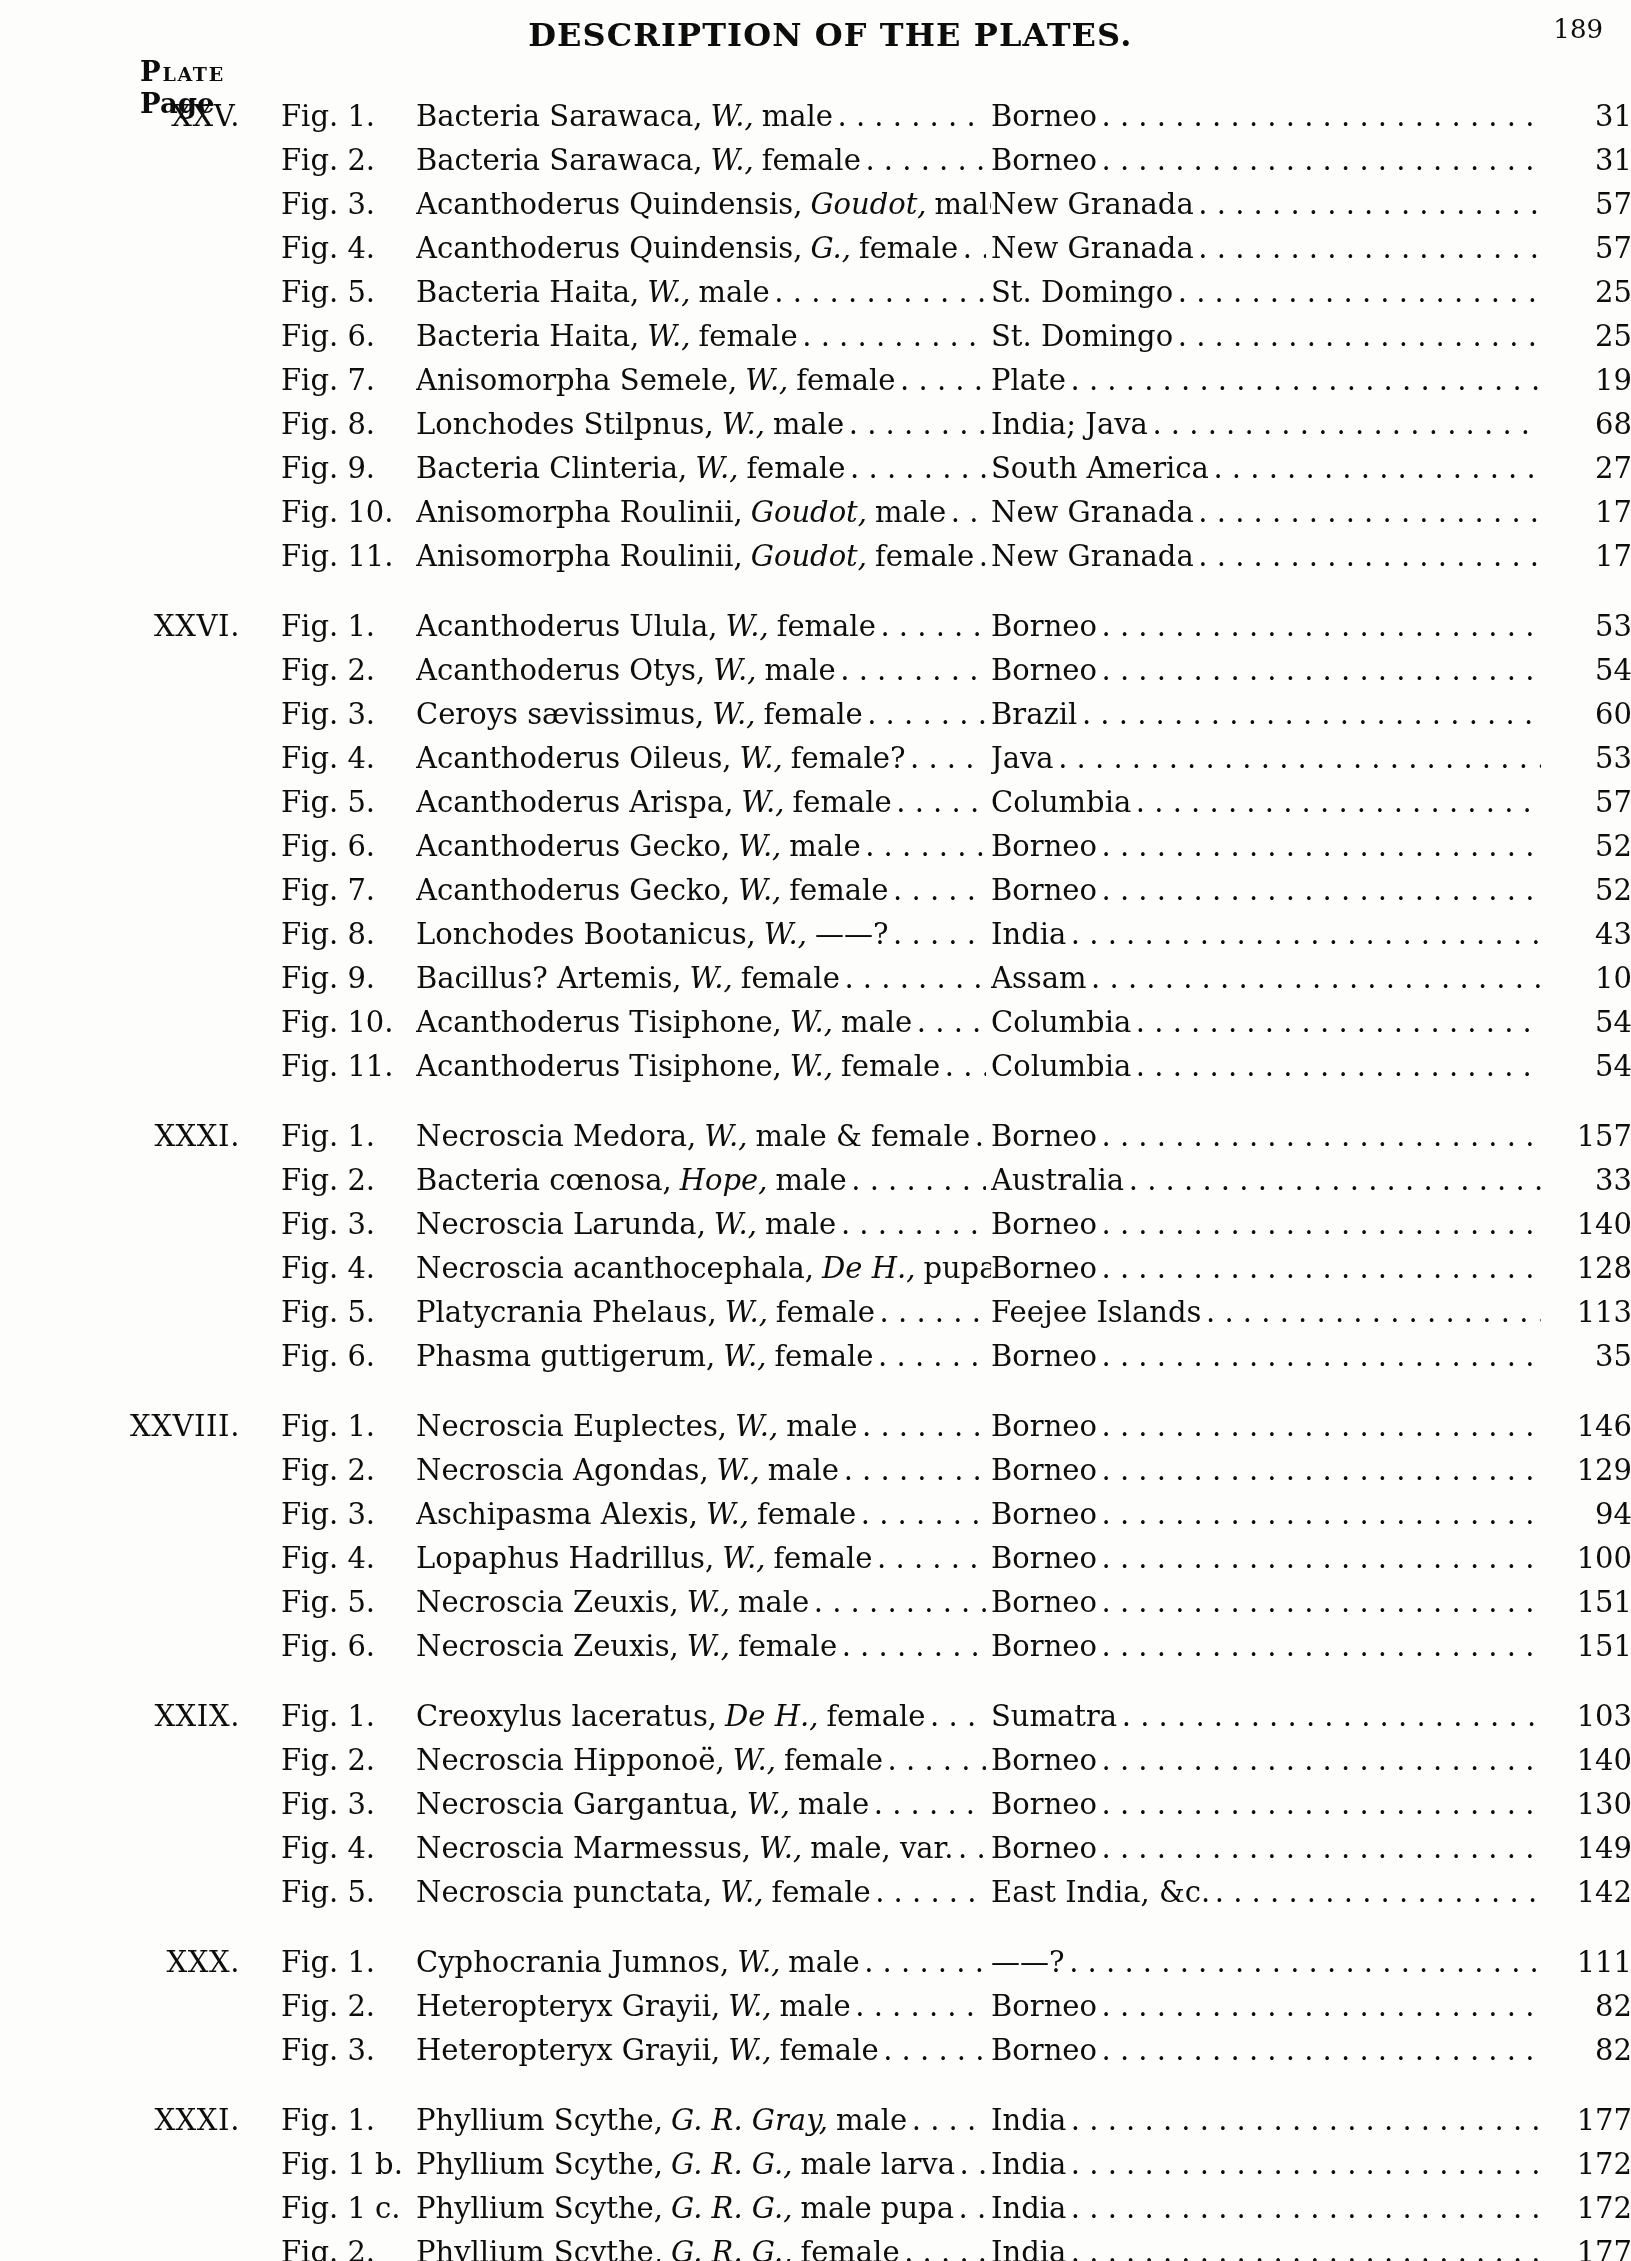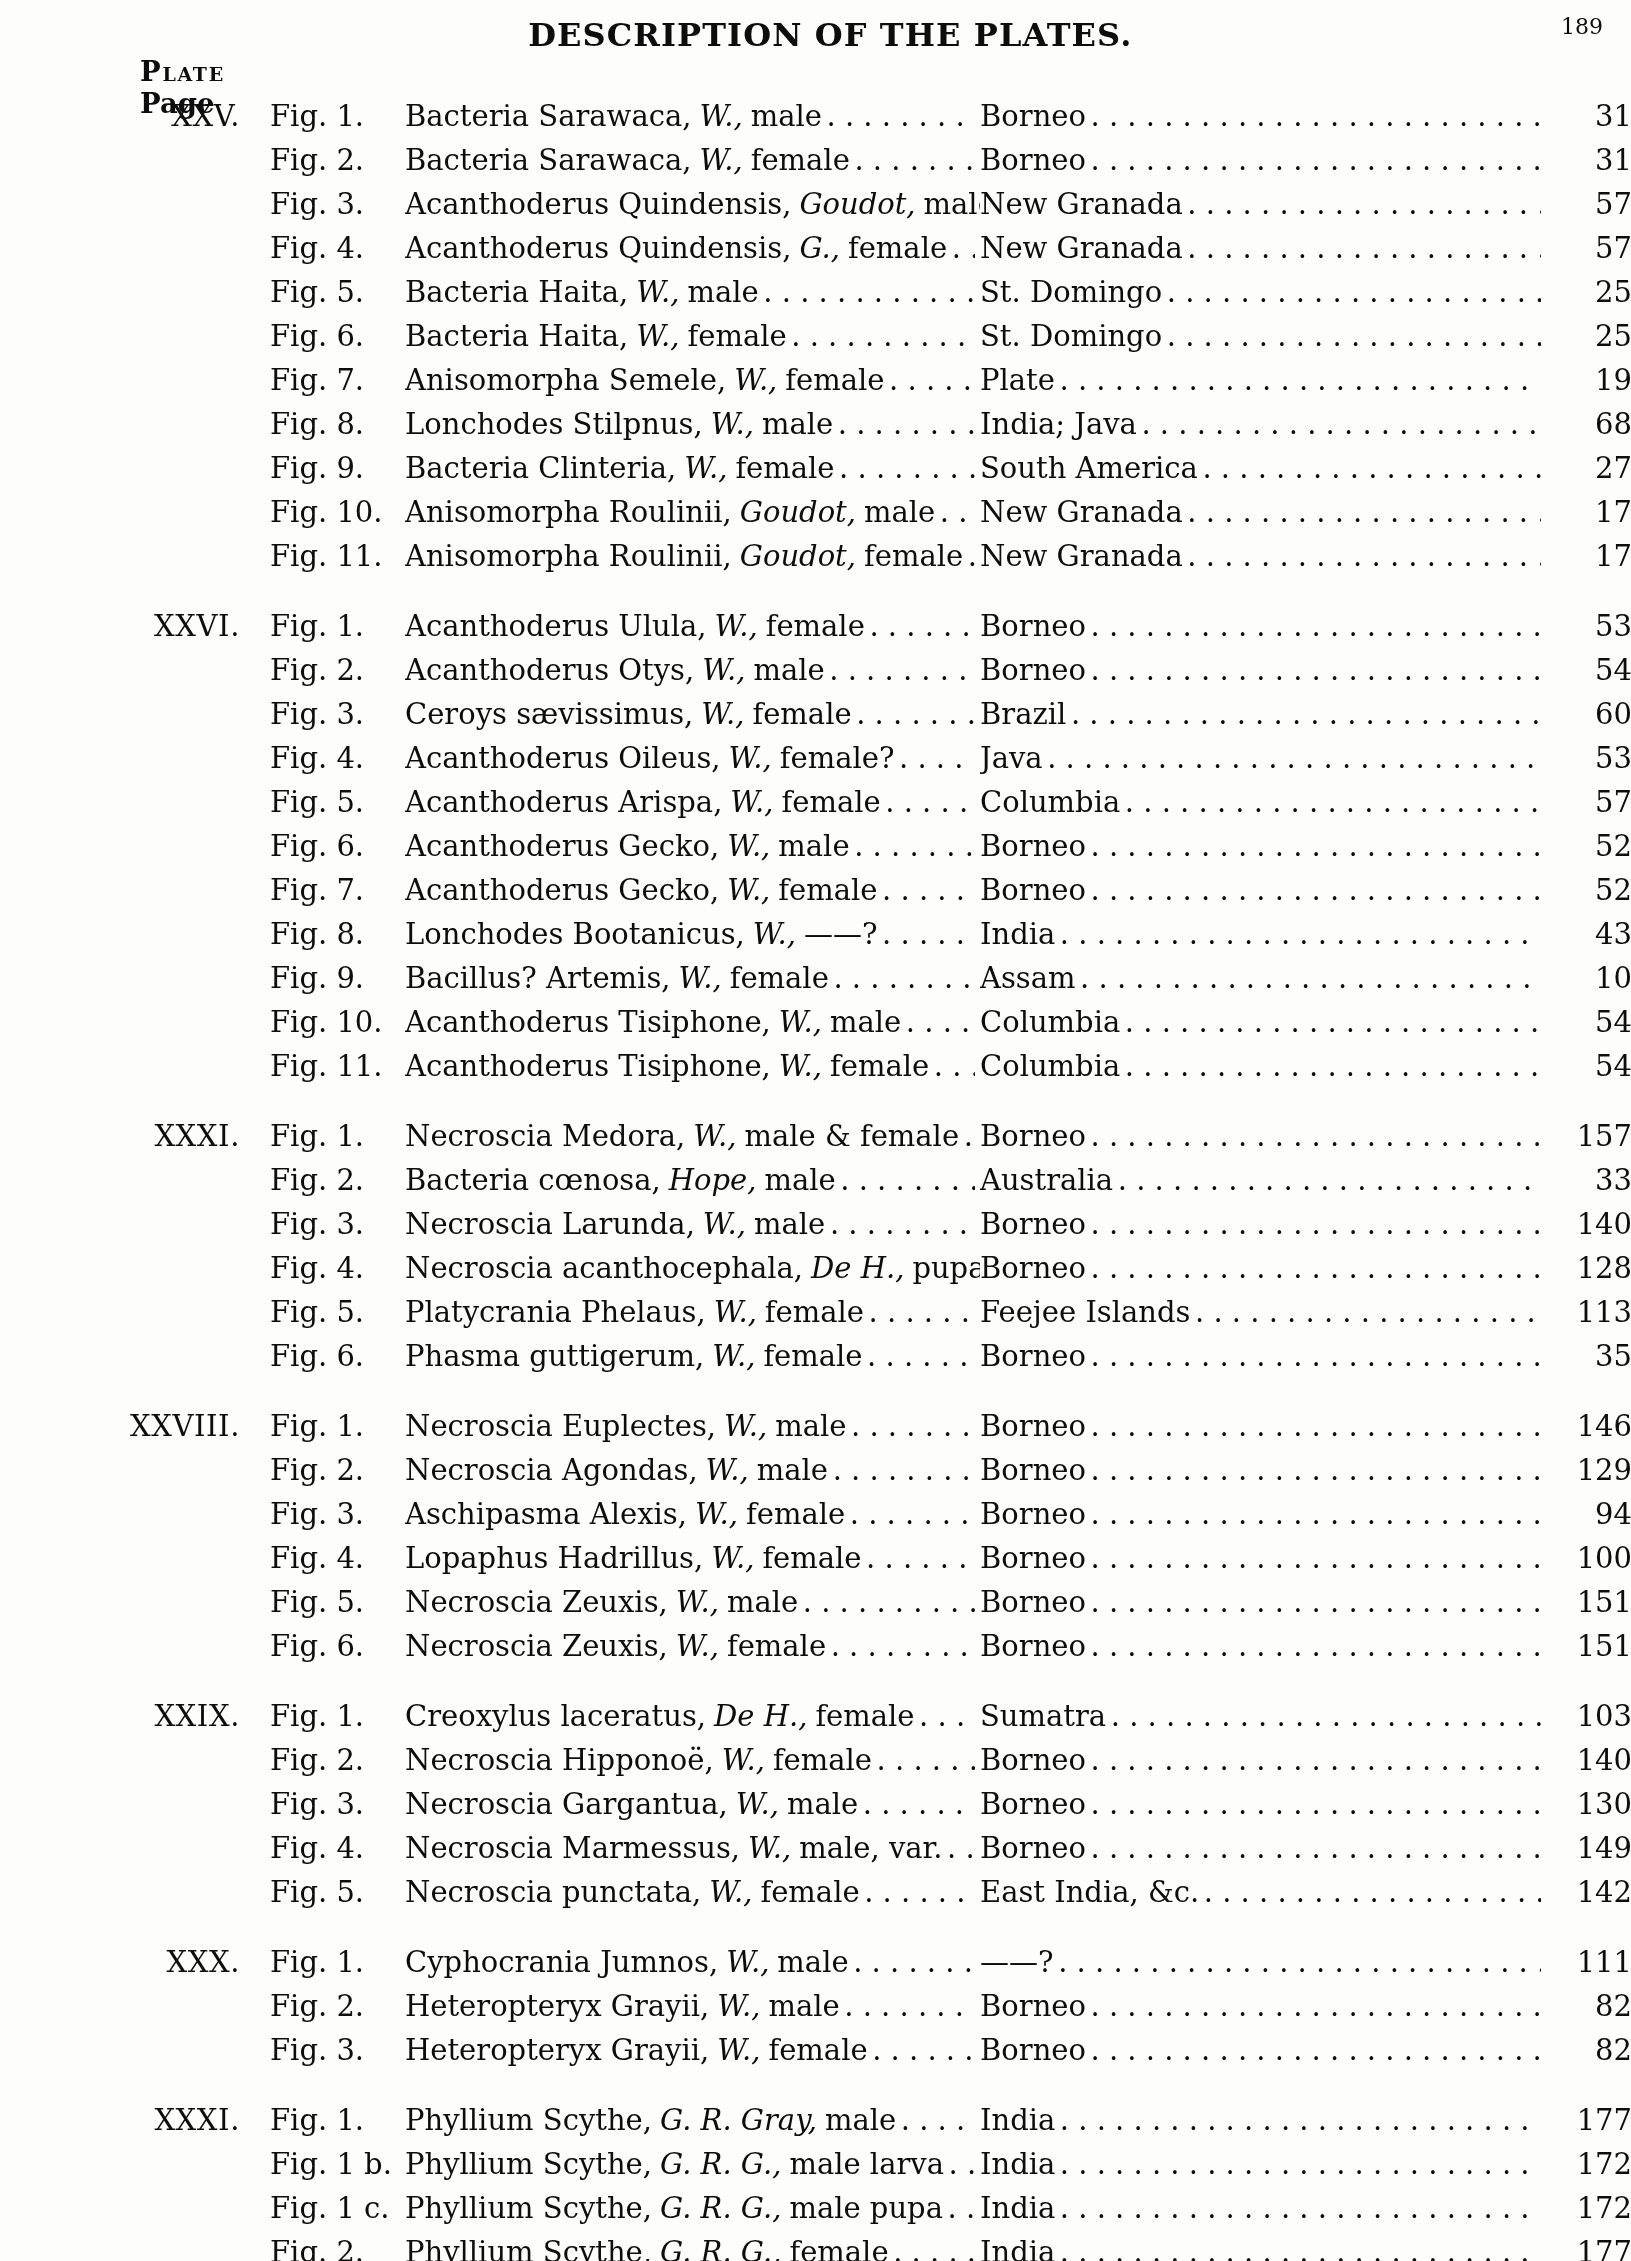--- a/index.html
+++ b/index.html
@@ -9,35 +9,35 @@
     font-family:"DejaVu Serif","Liberation Serif",serif;
     overflow:hidden;
   }
   .sheet{position:relative;width:1632px;height:2261px;padding-top:9.2px;box-sizing:border-box;}
   .page-head{position:relative;height:86px;}
   .title{
     position:absolute;left:0;right:0;top:6.9px;
     text-align:center;font-size:32px;font-weight:bold;letter-spacing:1.1px;
     transform:translateX(14.3px);
   }
-  .folio{position:absolute;right:29px;top:4.6px;font-size:22px;}
+  .folio{position:absolute;right:29px;top:4.6px;font-size:26px;}
   .colheads{
     position:absolute;top:46px;left:140px;right:114px;
     display:flex;justify-content:space-between;font-size:27.5px;flex-direction:column;
   }
   .plate-label{font-variant:small-caps;letter-spacing:1.7px;font-weight:bold;}
   .page-label{font-weight:bold;}
   .plates{margin-top:3.4px;}
   .plate-group + .plate-group{margin-top:26px;}
   .row{
     display:flex;align-items:flex-start;height:44px;
     font-size:29px;white-space:nowrap;
   }
   .col-plate{width:240px;flex:none;text-align:right;letter-spacing:0.6px;}
-  .col-fig{margin-left:30px;width:135px;flex:none;}
+  .col-fig{margin-left:41px;width:135px;flex:none;}
   .col-name{width:575px;flex:none;display:flex;align-items:baseline;overflow:hidden;}
   .col-loc{flex:1;display:flex;align-items:baseline;overflow:hidden;}
   .col-page{width:86px;flex:none;text-align:right;}
   .txt{flex:none;}
   .author{font-style:italic;margin:0 8px 0 8px;}
   .leader{
     flex:1;min-width:5.7px;overflow:hidden;
     letter-spacing:9.2px;margin:0 4.6px;
   }
 </style>

